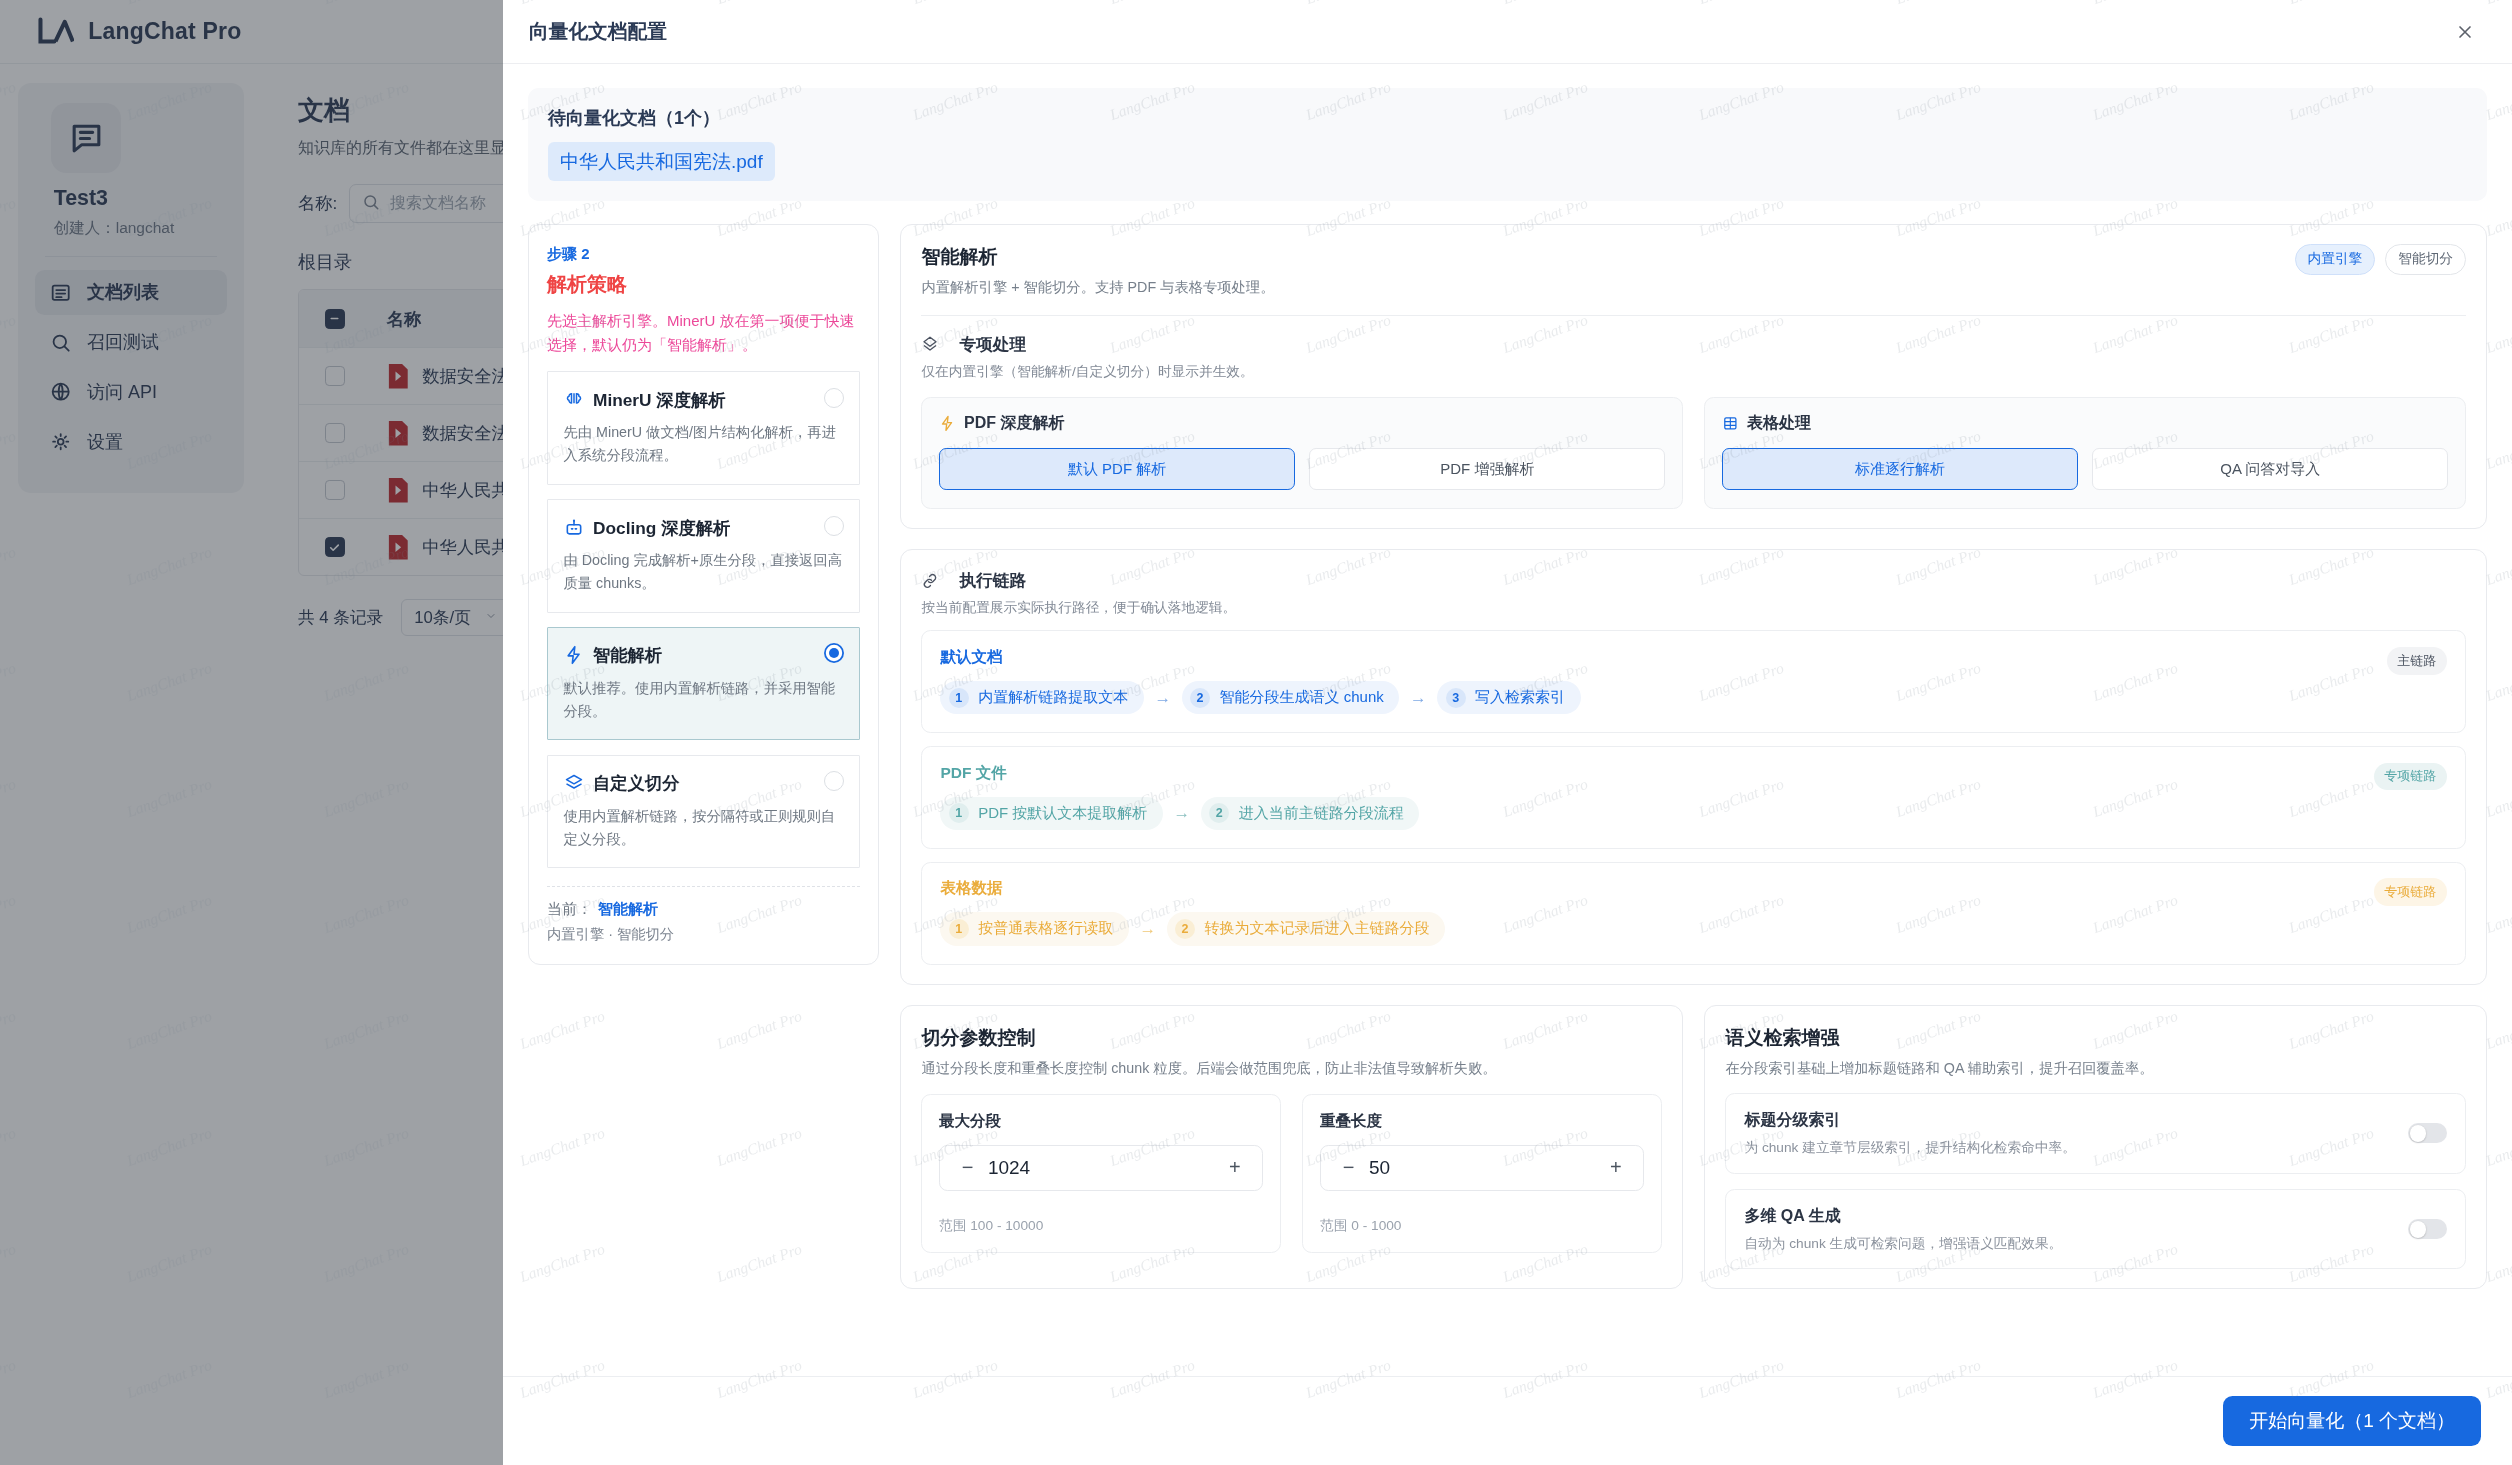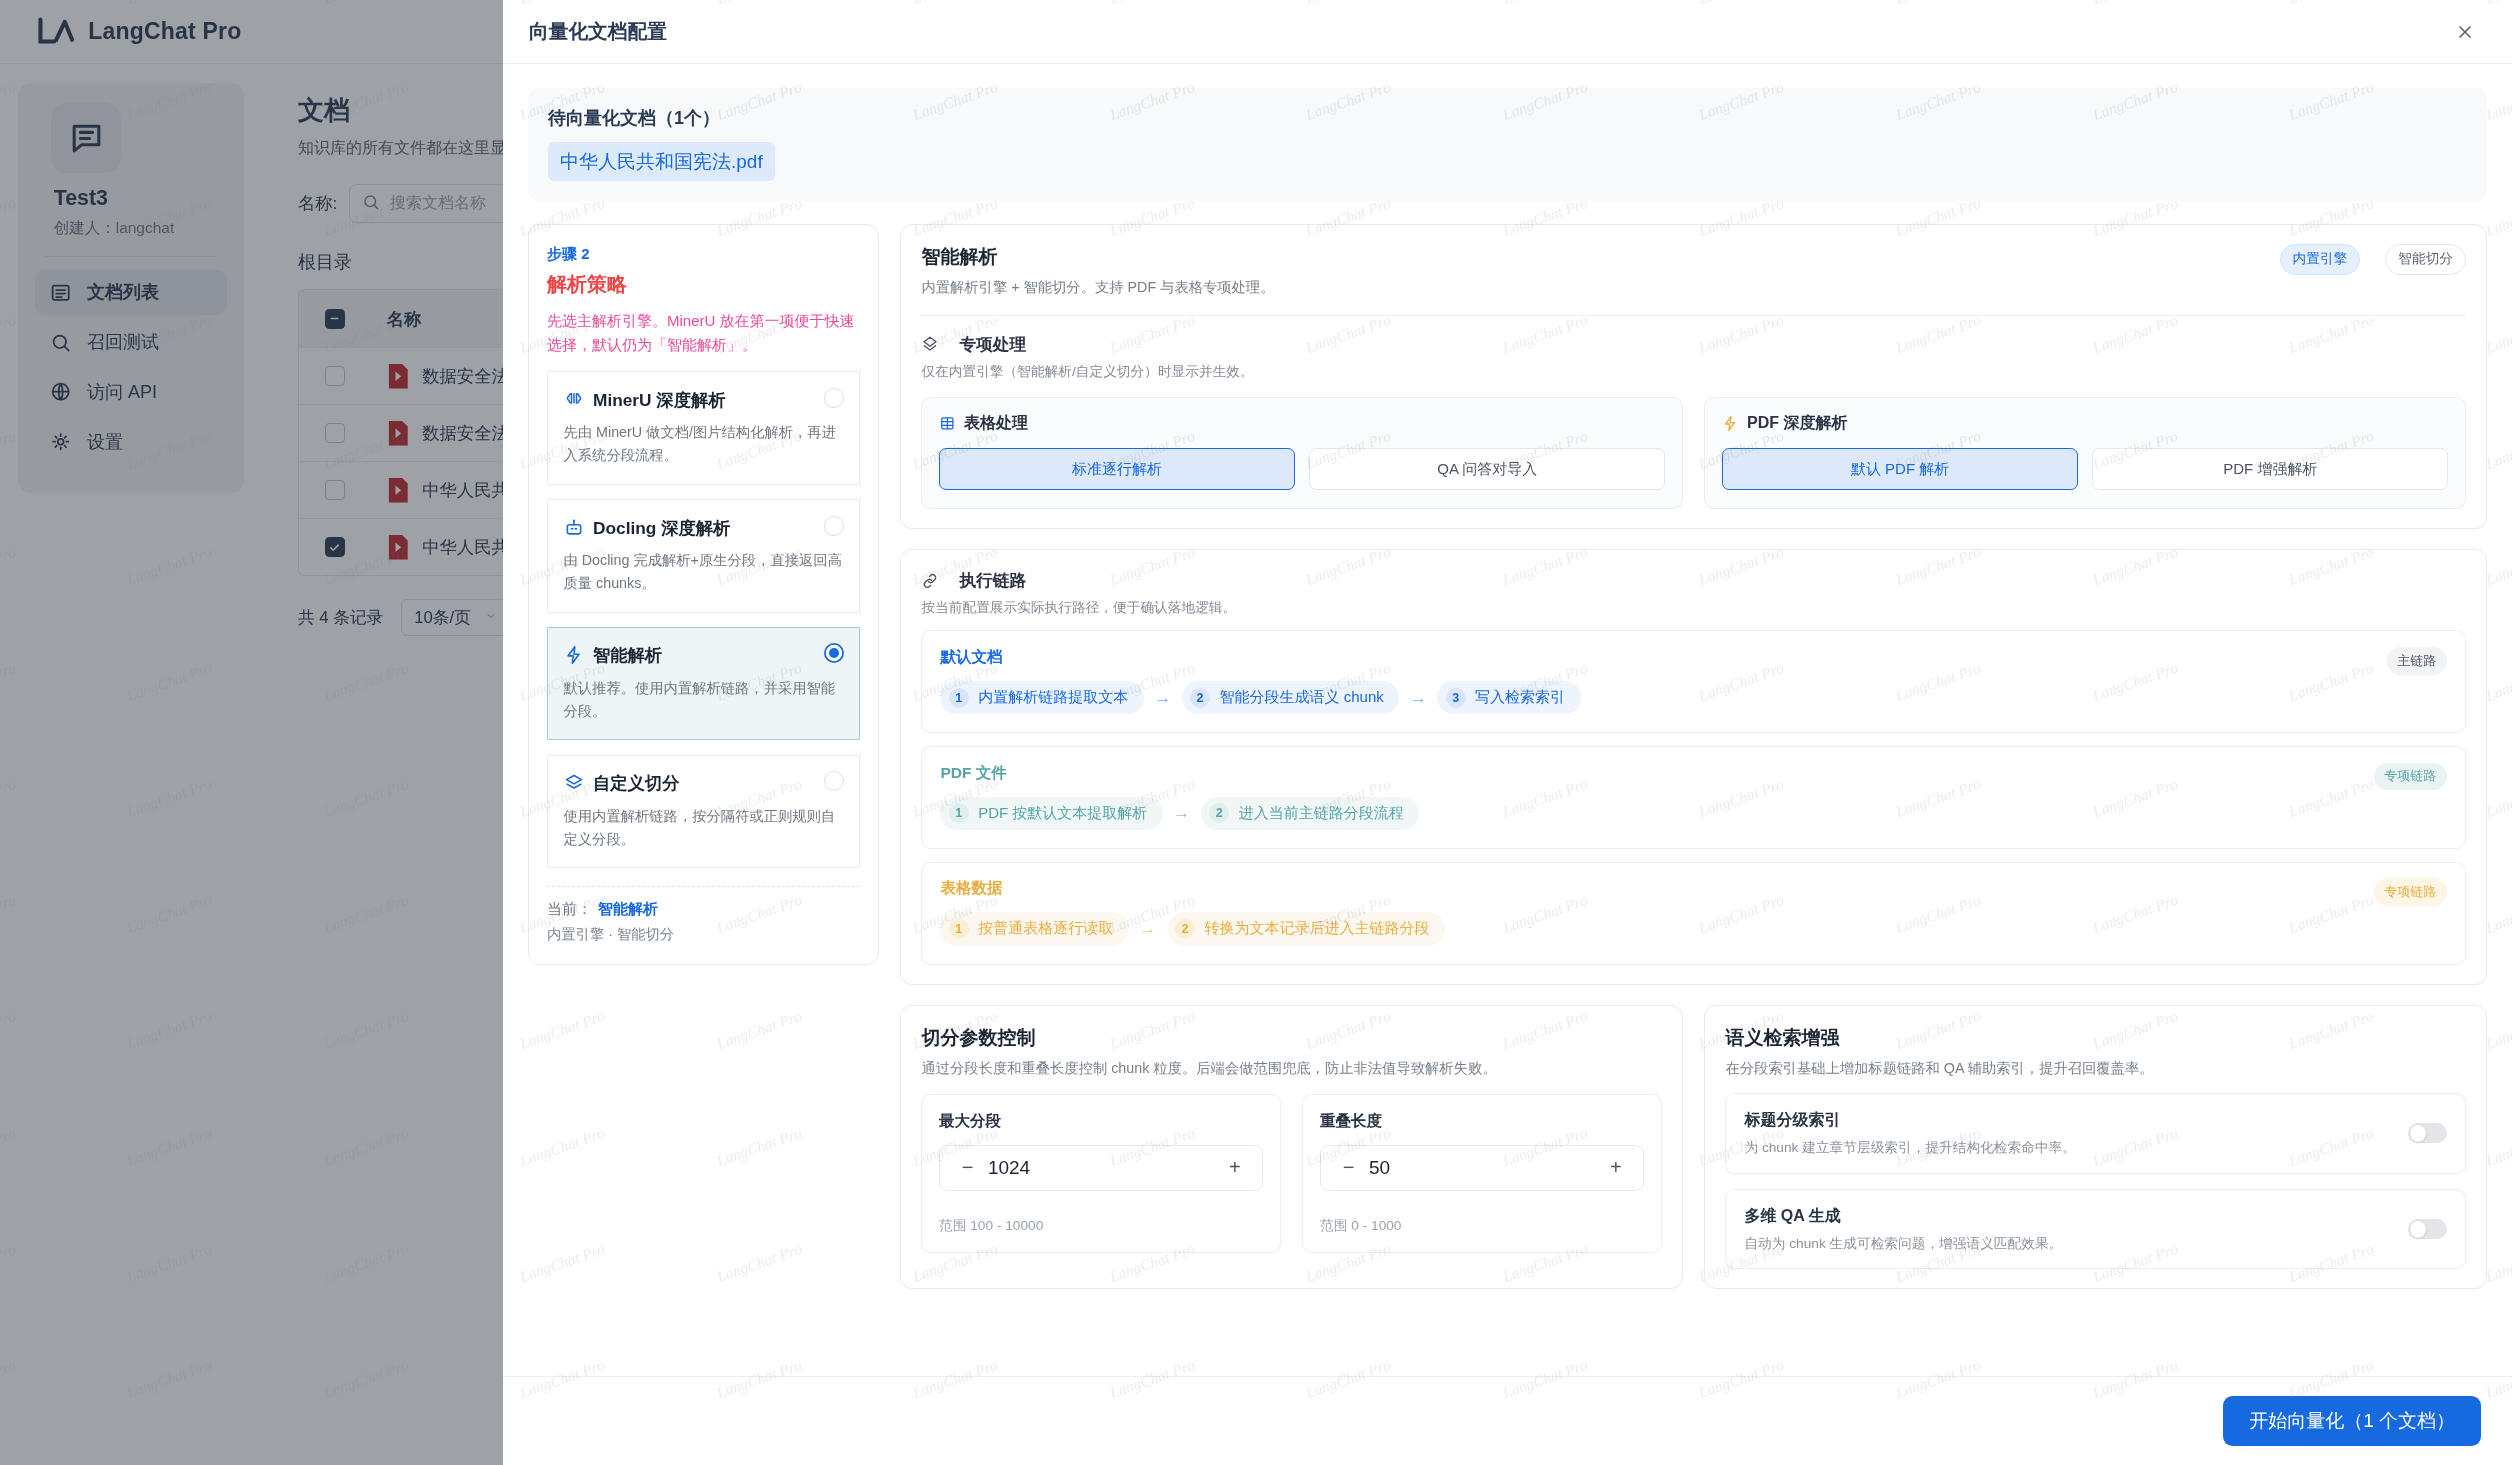--- a/index.html
+++ b/index.html
@@ -86,21 +86,21 @@
   .cur-line { font-size: 15px; color: #6e7782; }
   .cur-line b { color: #1769e0; font-weight: 700; margin-left: 6px; }
   .cur-sub { font-size: 14.3px; color: #7c8490; margin-top: 6px; }
 
   
   .right { flex: 1; min-width: 0; display: flex; flex-direction: column; gap: 20px; }
   .panel { border: 1.2px solid #e8eaee; border-radius: 12px; padding: 19px 20px; }
   .panel-head { display: flex; align-items: flex-start; justify-content: space-between; gap: 12px; }
   .panel-title { font-size: 19px; font-weight: 600; color: #1c2533; }
   .panel-desc { font-size: 14.3px; color: #77808c; margin-top: 8.3px; }
-  .pill-row { display: flex; gap: 25px; flex: 0 0 auto; }
+  .pill-row { display: flex; gap: 10px; flex: 0 0 auto; }
   .pill { font-size: 13.7px; border-radius: 595px; padding: 5.4px 12px; border: 1.2px solid #e3e6ea; color: #5f6875; background: #fff; }
   .pill.blue { background: #e6f0fd; border-color: #cfe0fa; color: #1769e0; }
   .hr { height: 1.2px; background: #eceef1; margin: 18px 0 16.7px 0; }
   .sec-head { display: flex; align-items: center; gap: 20px; }
   .sec-ico { width: 18px; height: 18px; color: #3d4busy; }
   .sec-title { font-size: 16.7px; font-weight: 600; color: #2b3444; }
   .sec-desc { font-size: 13.7px; color: #828a96; margin-top: 7.1px; }
 
   .dual { display: flex; gap: 21.4px; margin-top: 15.5px; }
   .sub-card { flex: 1; background: #fafbfc; border: 1.2px solid #eceef1; border-radius: 9.5px; padding: 15.5px 16.7px 18px 16.7px; min-width:0; }
@@ -408,40 +408,40 @@
                     <path d="M4 14l8 6 8-6" stroke="#4b5260" stroke-width="1.8" stroke-linejoin="round"></path>
                   </svg></span>
               <span class="sec-title">专项处理</span>
             </div>
             <div class="sec-desc">仅在内置引擎（智能解析/自定义切分）时显示并生效。</div>
 
             <div class="dual">
               <div class="sub-card">
                 <div class="sub-head">
                   <span class="sub-ico"><svg viewBox="0 0 24 24" fill="none">
+                        <path d="M13 2L5 13h6l-1 9 8-11h-6l1-9z" stroke="#eaac3b" stroke-width="2" stroke-linejoin="round"></path>
+                      </svg></span>
+                  <span class="sub-name">PDF 深度解析</span>
+                </div>
+                <div class="seg">
+                  <div class="seg-btn active">默认 PDF 解析</div>
+                  <div class="seg-btn">PDF 增强解析</div>
+                </div>
+              </div>
+              <div class="sub-card">
+                <div class="sub-head">
+                  <span class="sub-ico"><svg viewBox="0 0 24 24" fill="none">
                         <rect x="4" y="4" width="16" height="16" rx="2" stroke="#1769e0" stroke-width="1.8"></rect>
                         <path d="M4 9.5h16M4 15h16M12 4v16" stroke="#1769e0" stroke-width="1.6"></path>
                       </svg></span>
                   <span class="sub-name">表格处理</span>
                 </div>
                 <div class="seg">
                   <div class="seg-btn active">标准逐行解析</div>
                   <div class="seg-btn">QA 问答对导入</div>
-                </div>
-              </div>
-              <div class="sub-card">
-                <div class="sub-head">
-                  <span class="sub-ico"><svg viewBox="0 0 24 24" fill="none">
-                        <path d="M13 2L5 13h6l-1 9 8-11h-6l1-9z" stroke="#eaac3b" stroke-width="2" stroke-linejoin="round"></path>
-                      </svg></span>
-                  <span class="sub-name">PDF 深度解析</span>
-                </div>
-                <div class="seg">
-                  <div class="seg-btn active">默认 PDF 解析</div>
-                  <div class="seg-btn">PDF 增强解析</div>
                 </div>
               </div>
             </div>
           </div>
 
           <div class="panel">
             <div class="sec-head">
               <span class="sec-ico"><svg viewBox="0 0 24 24" fill="none">
                     <path d="M10 13a4 4 0 005.7 0l2.6-2.6a4 4 0 10-5.7-5.7L11.4 6" stroke="#4b5260" stroke-width="1.8" stroke-linecap="round"></path>
                     <path d="M14 11a4 4 0 00-5.7 0l-2.6 2.6a4 4 0 105.7 5.7l1.2-1.2" stroke="#4b5260" stroke-width="1.8" stroke-linecap="round"></path>

